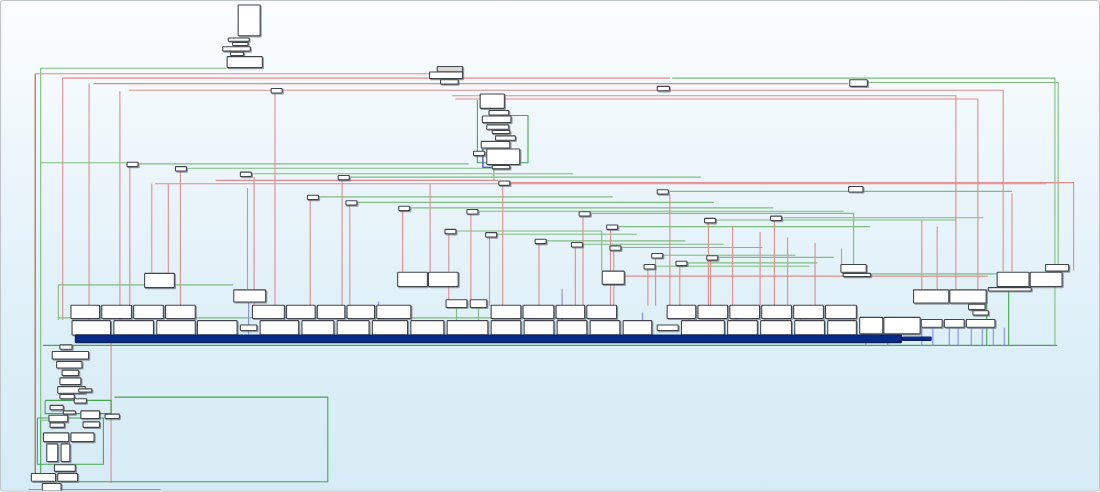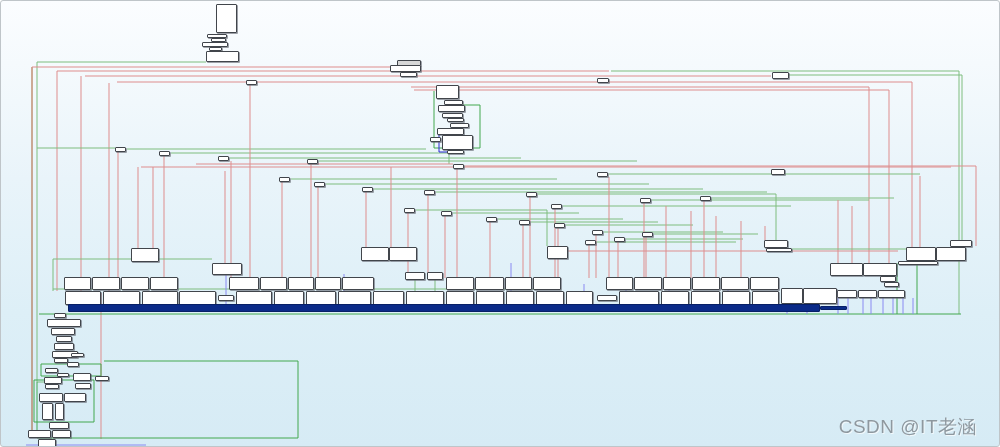--- a/index.html
+++ b/index.html
@@ -284,14 +284,13 @@
       <div class="node" style="left: 74px; top: 382px; width: 16px; height: 6px;"></div>
       <div class="node" style="left: 38px; top: 392px; width: 24px; height: 9px;"></div>
       <div class="node" style="left: 63px; top: 392px; width: 22px; height: 9px;"></div>
       <div class="node" style="left: 41px; top: 402px; width: 11px; height: 17px;"></div>
       <div class="node" style="left: 54px; top: 402px; width: 9px; height: 17px;"></div>
       <div class="node" style="left: 48px; top: 421px; width: 20px; height: 7px;"></div>
       <div class="node" style="left: 27px; top: 429px; width: 23px; height: 8px;"></div>
       <div class="node" style="left: 51px; top: 429px; width: 19px; height: 8px;"></div>
       <div class="node" style="left: 37px; top: 438px; width: 18px; height: 8px;"></div>
     </div>
-  <div class="watermark">CSDN @IT老涵</div>
 </div>
 
 </body></html>

